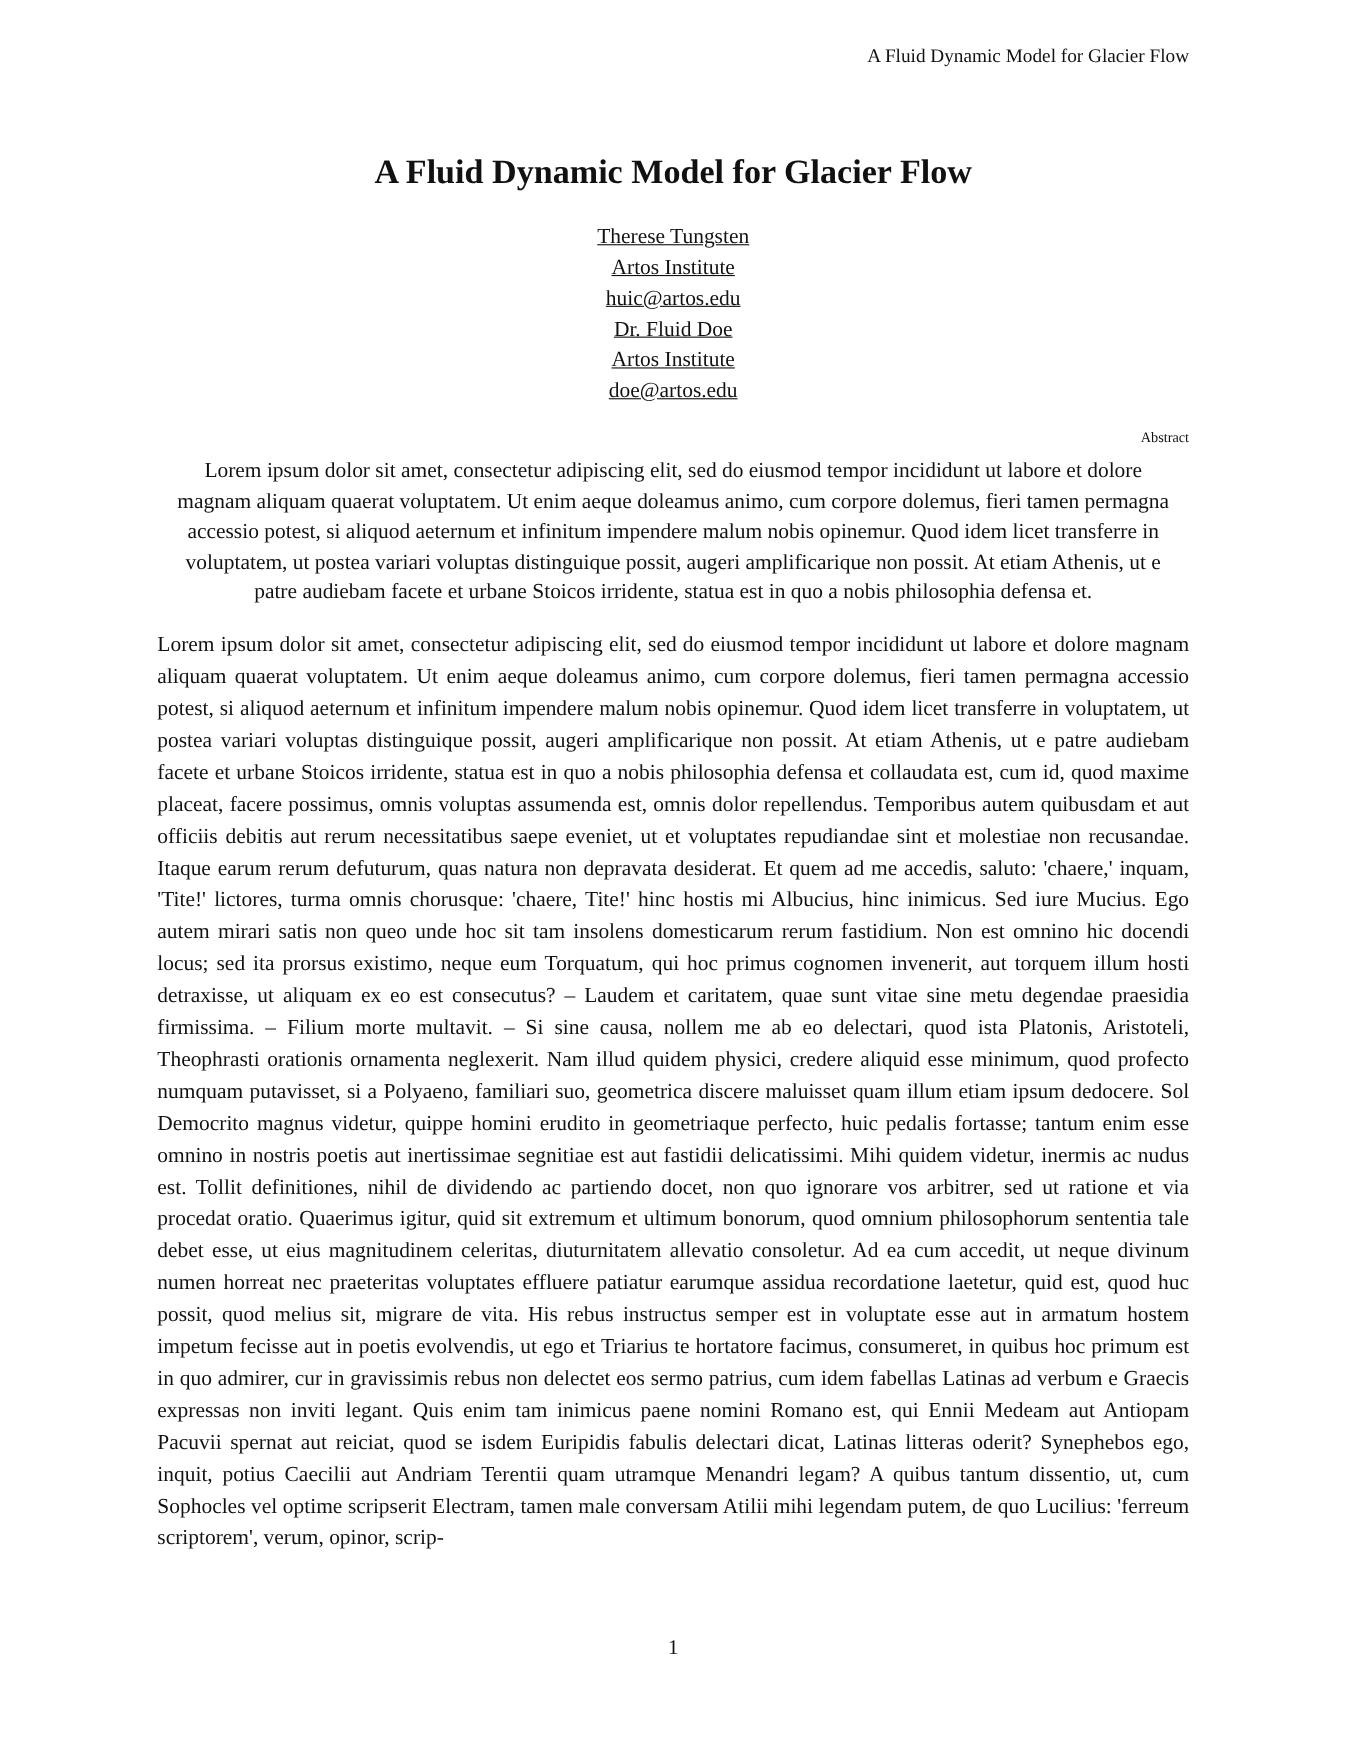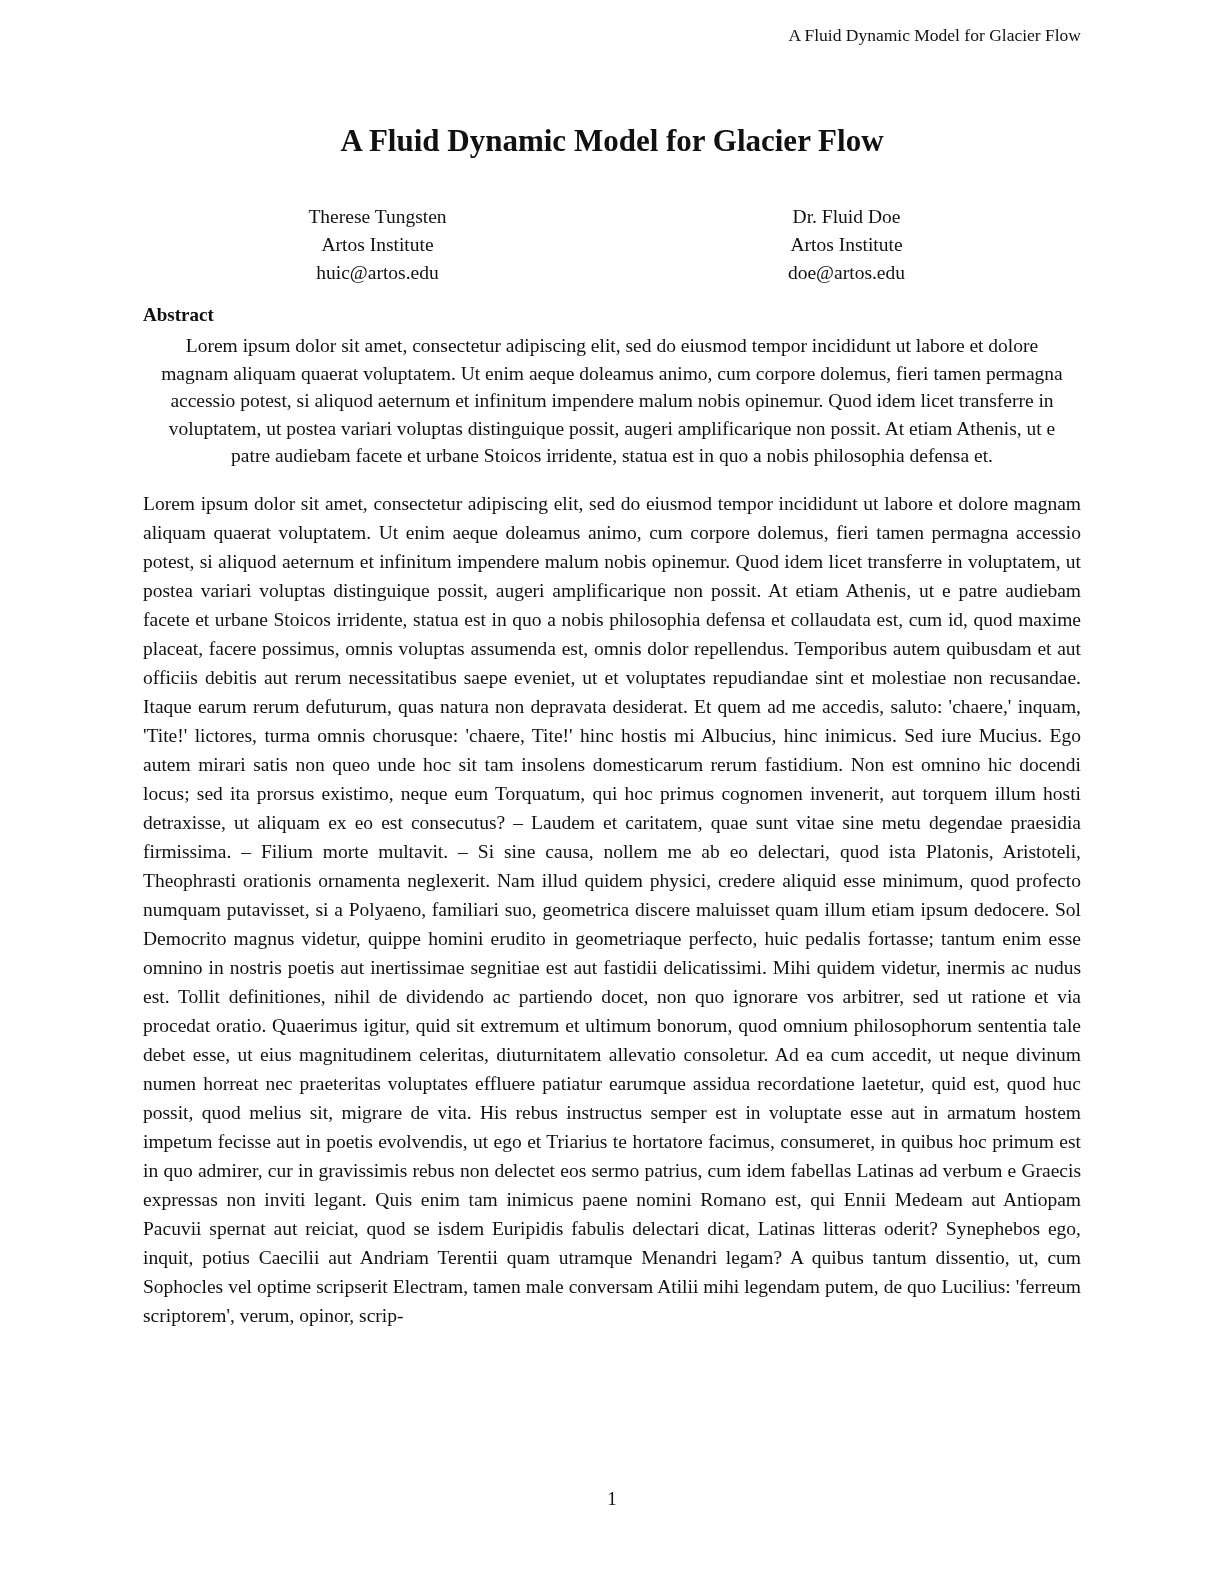--- a/index.html
+++ b/index.html
@@ -12,50 +12,51 @@
     height: 1584px;
     font-family: "Liberation Serif", serif;
     color: #111111;
     position: relative;
     overflow: hidden;
   }
   .page {
     box-sizing: border-box;
     width: 1224px;
     height: 1584px;
-    padding: 25px 143px 0 143px;
+    padding: 40px 143px 0 143px;
     position: relative;
   }
   .running-header {
     text-align: right;
     font-size: 17.5px;
     line-height: 21px;
   }
   .paper-title {
     text-align: center;
     font-size: 31px;
     font-weight: bold;
     line-height: 37px;
     margin: 76px 0 0 0;
   }
   .authors {
     display: flex;
-    flex-direction: row;
-    margin-top: 44px;
+    flex-direction: column;
+    margin-top: 28px;
+    text-decoration: underline;
   }
   .author {
     flex: 1;
     text-align: center;
     font-size: 19.5px;
     line-height: 28px;
   }
   .abstract-heading {
-    text-align: left;
-    font-weight: bold;
-    font-size: 19px;
+    text-align: right;
+    font-weight: normal;
+    font-size: 13px;
     line-height: 24px;
     margin-top: 16px;
   }
   .abstract-text {
     text-align: center;
     font-size: 19.5px;
     line-height: 27.5px;
     width: 922px;
     margin: 5px auto 0 auto;
   }

